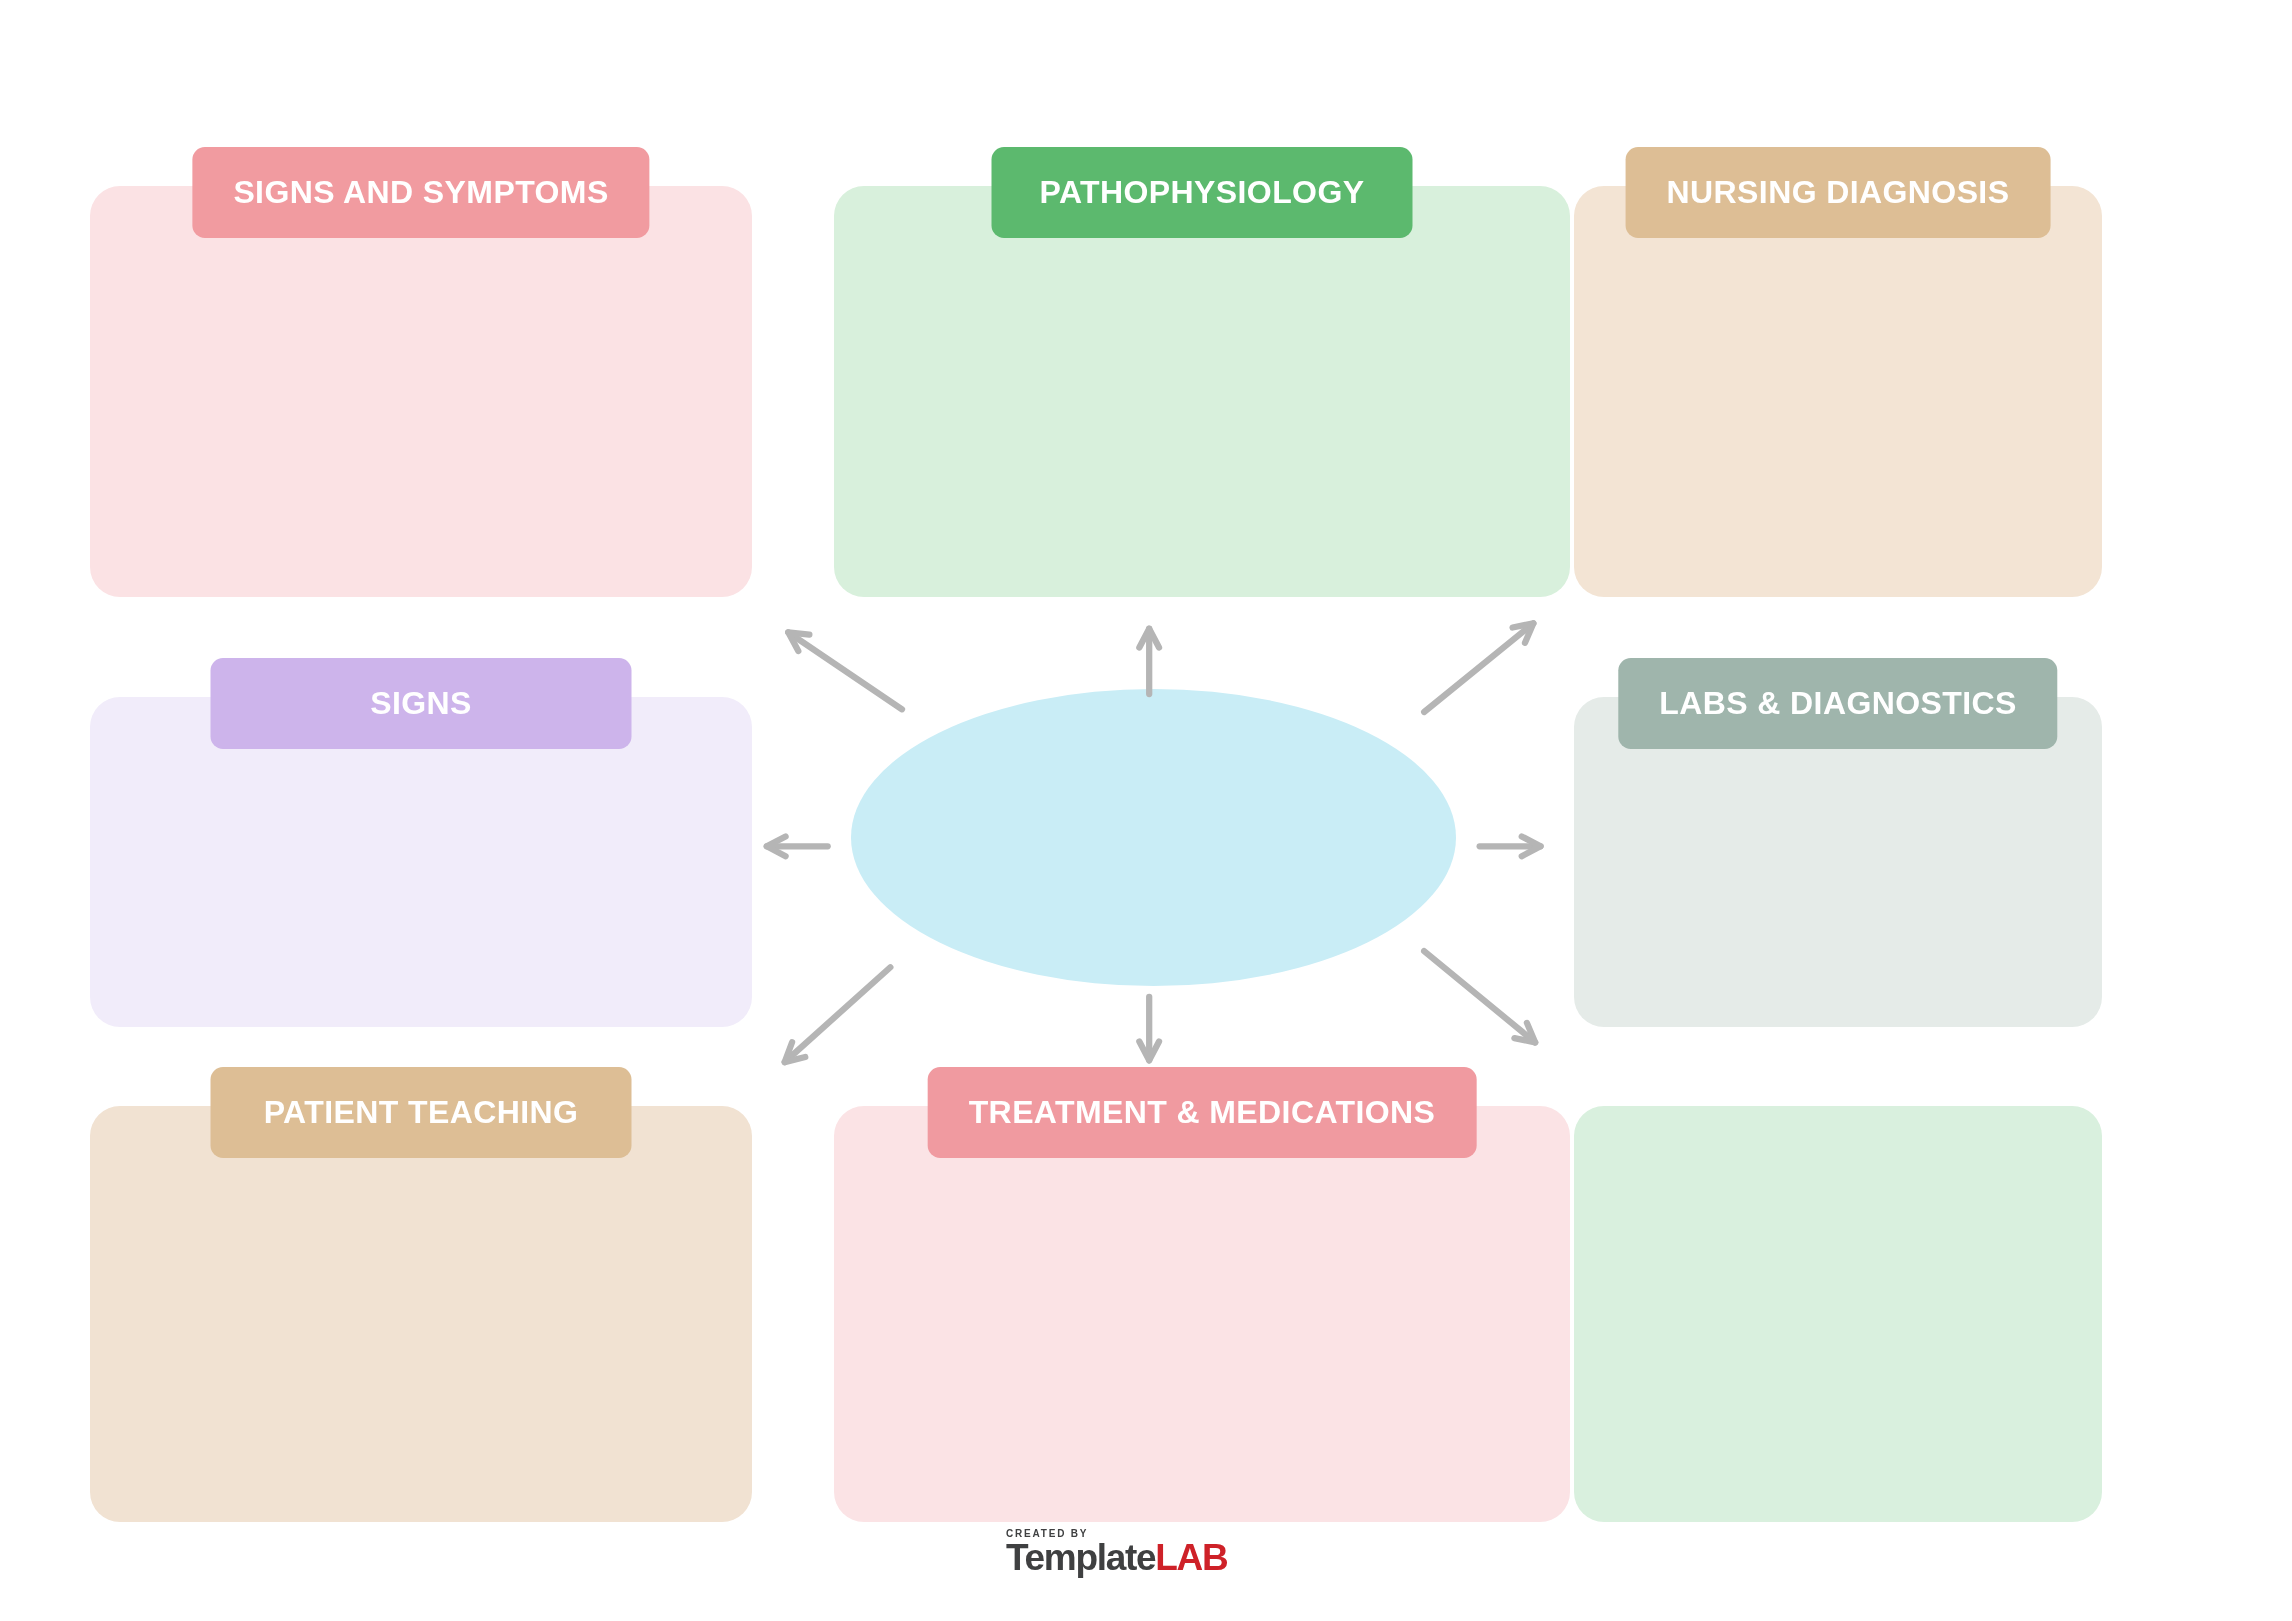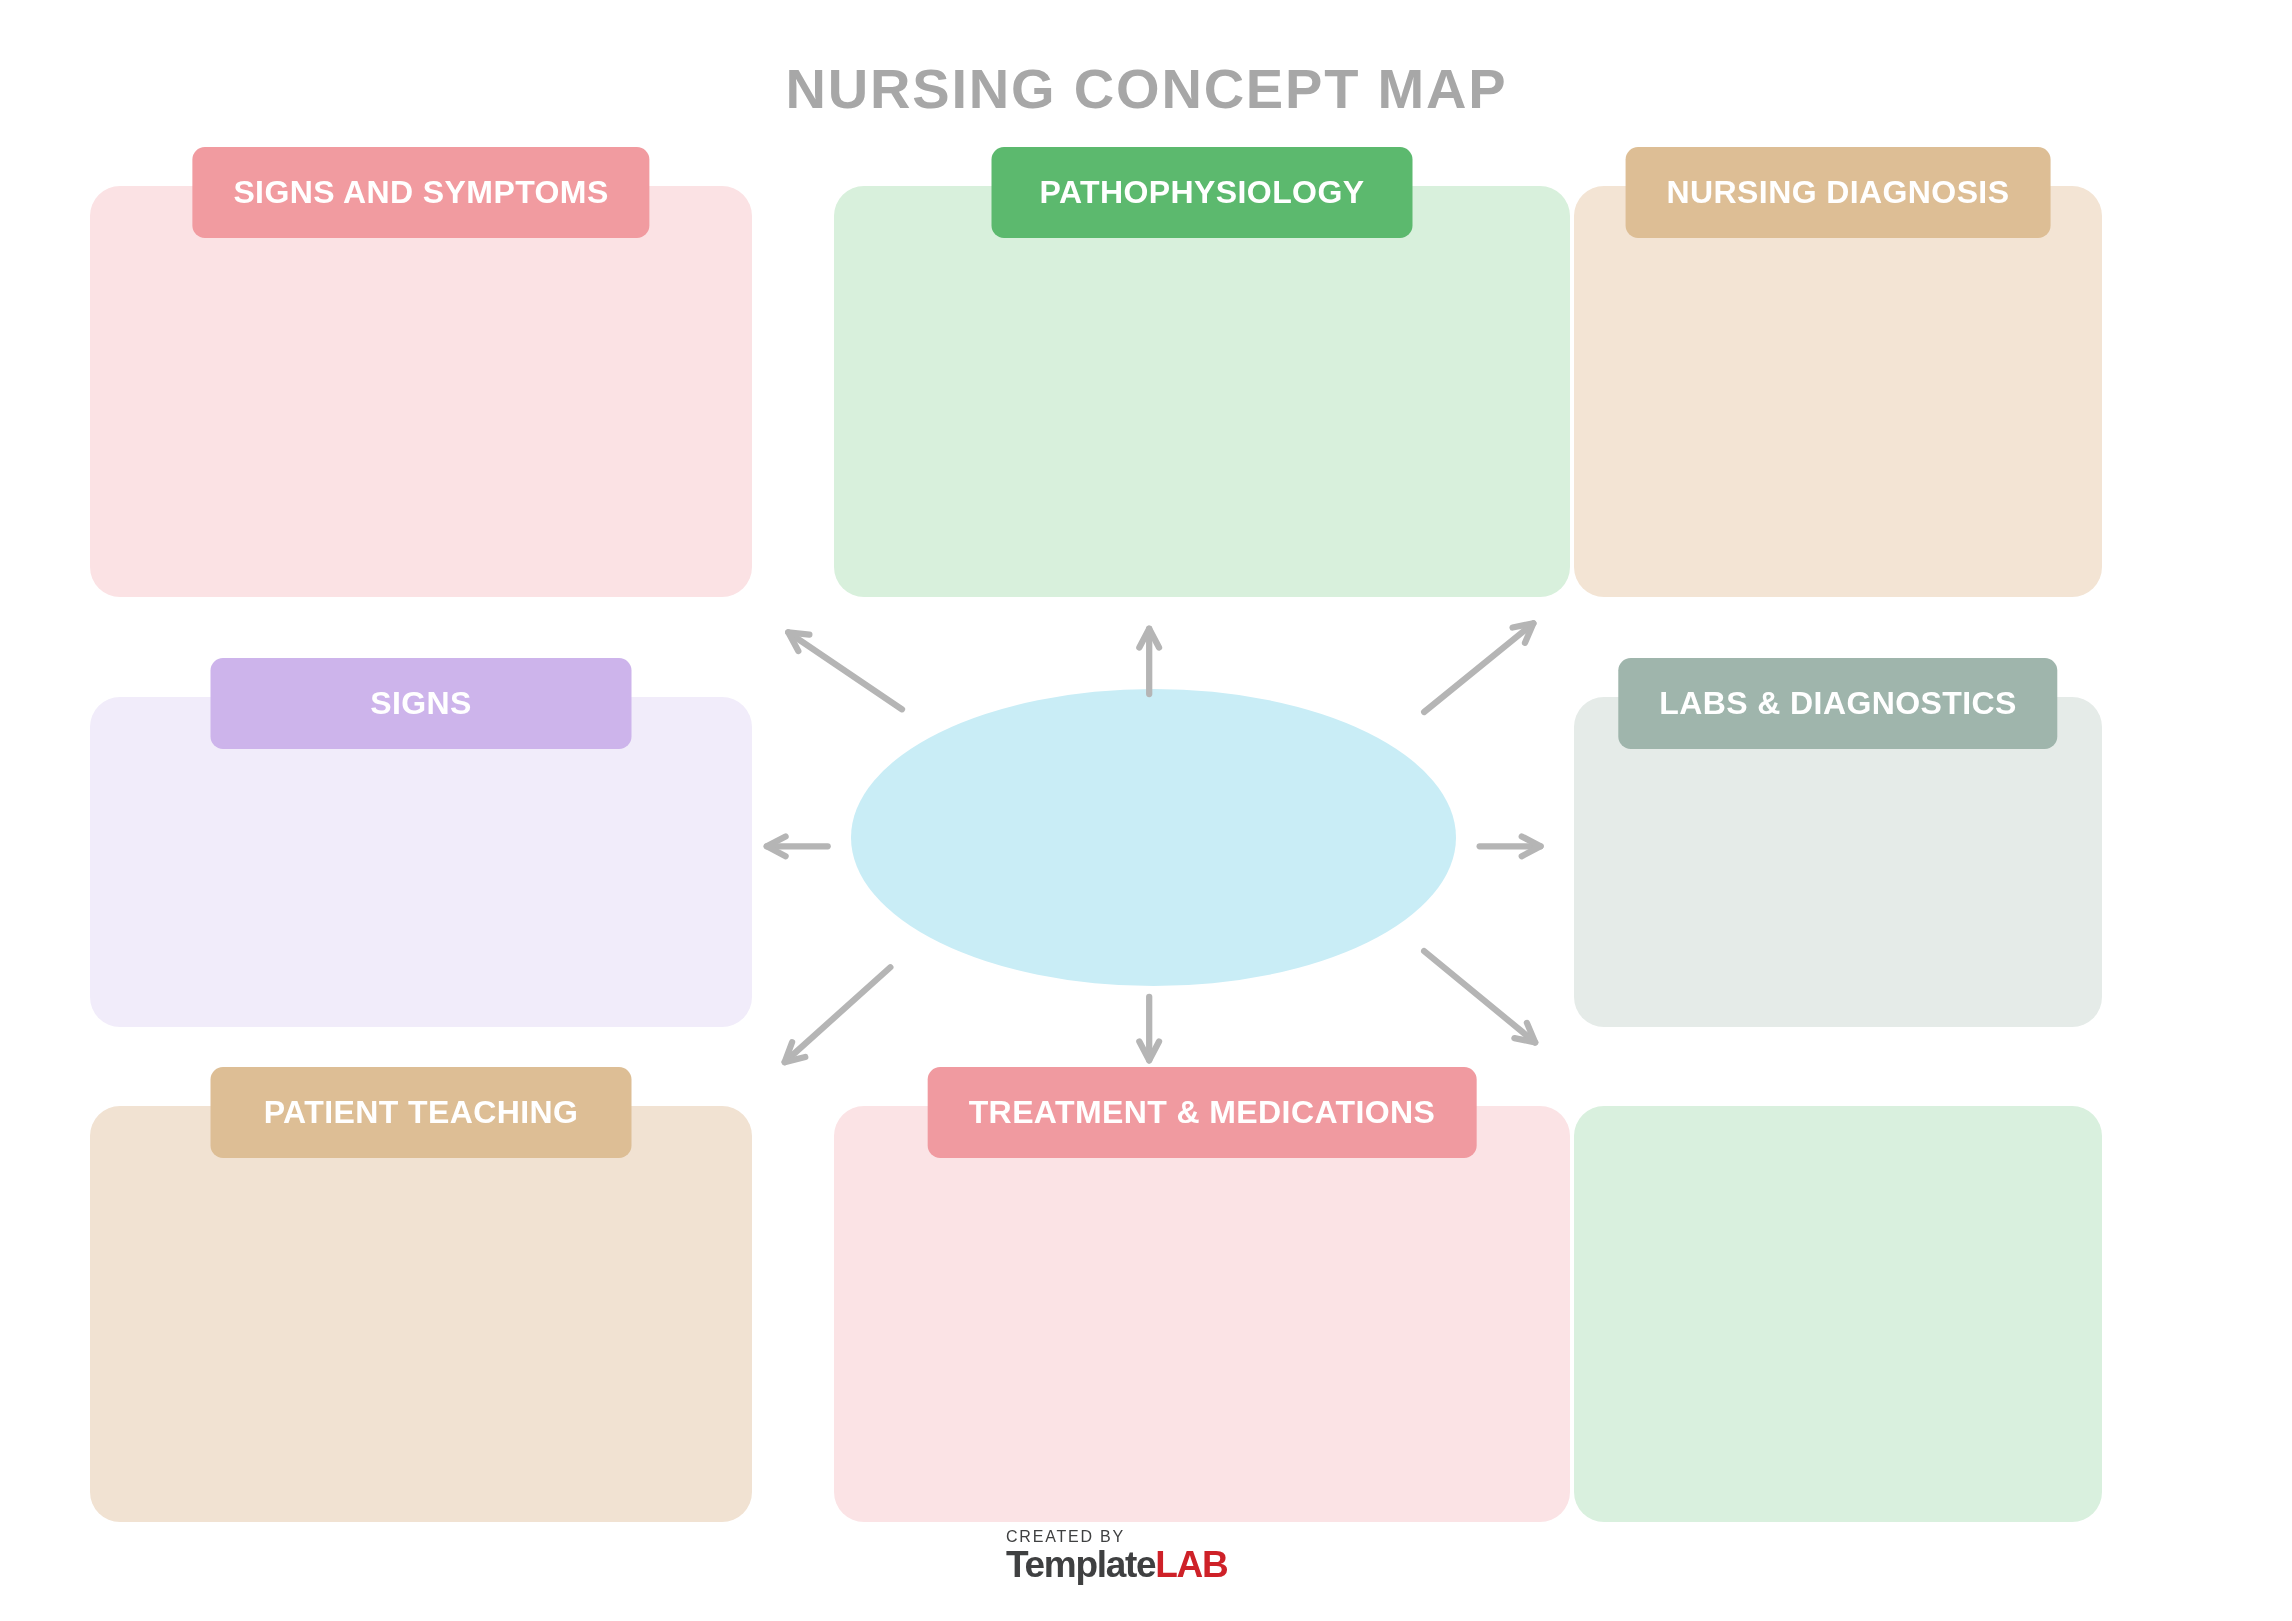--- a/index.html
+++ b/index.html
@@ -41,32 +41,31 @@
   svg.arrows {
     position:absolute; left:0; top:0; width:2293px; height:1621px;
     pointer-events:none;
   }
   svg.arrows line { stroke:var(--arrow,#b5b5b5); stroke-width:7; stroke-linecap:round; }
   svg.arrows .ahead { fill:none; stroke:var(--arrow,#b5b5b5); stroke-width:7;
     stroke-linecap:round; stroke-linejoin:round; }
 
   .logo { position:absolute; left:1006px; top:1528px; }
   .logo .created-by {
-    font-size:16px; font-weight:normal; letter-spacing:1.8px; color:#3f4041;
+    font-size:10px; font-weight:bold; letter-spacing:1.8px; color:#3f4041;
   }
   .logo .wordmark {
     font-size:37px; font-weight:bold; letter-spacing:-1.3px; line-height:1.05;
   }
 </style>
 </head>
 <body style="background: rgb(255, 255, 255);">
 
 <div class="canvas">
 
-  <h1 class="page-title" style="color: rgb(167, 167, 167);">NURSING CONCEPT MAP</h1>
 
   <section class="box c1 r1">
     <div class="body" style="background-color: rgb(251, 226, 228);"></div>
     <div class="header" style="background-color: rgb(241, 155, 160);">SIGNS AND SYMPTOMS</div>
   </section>
 
   <section class="box c2 r1">
     <div class="body" style="background-color: rgb(216, 240, 220);"></div>
     <div class="header" style="background-color: rgb(92, 185, 110);">PATHOPHYSIOLOGY</div>
   </section>

